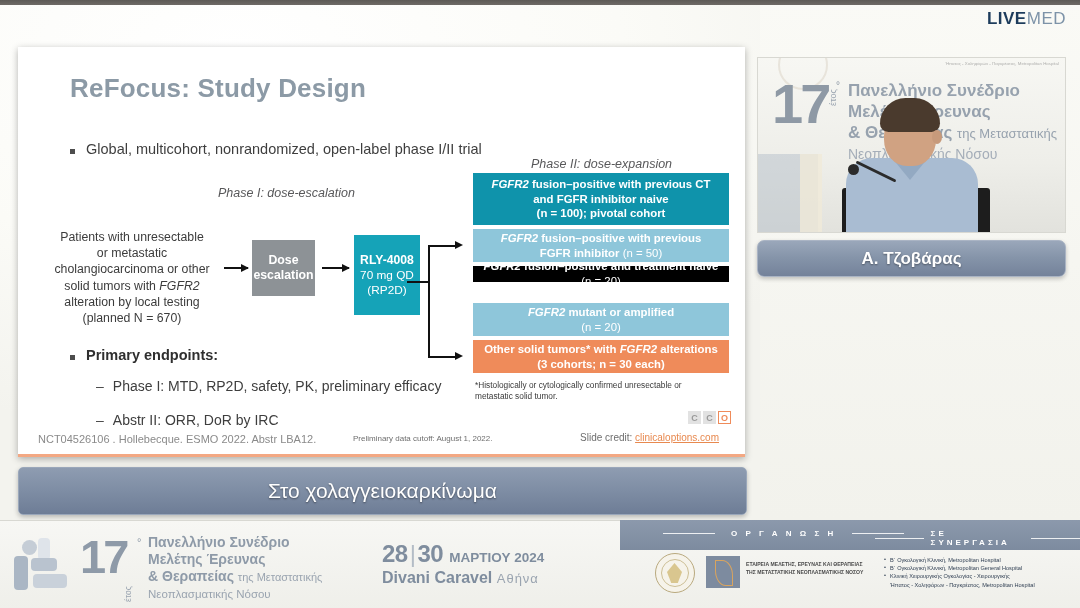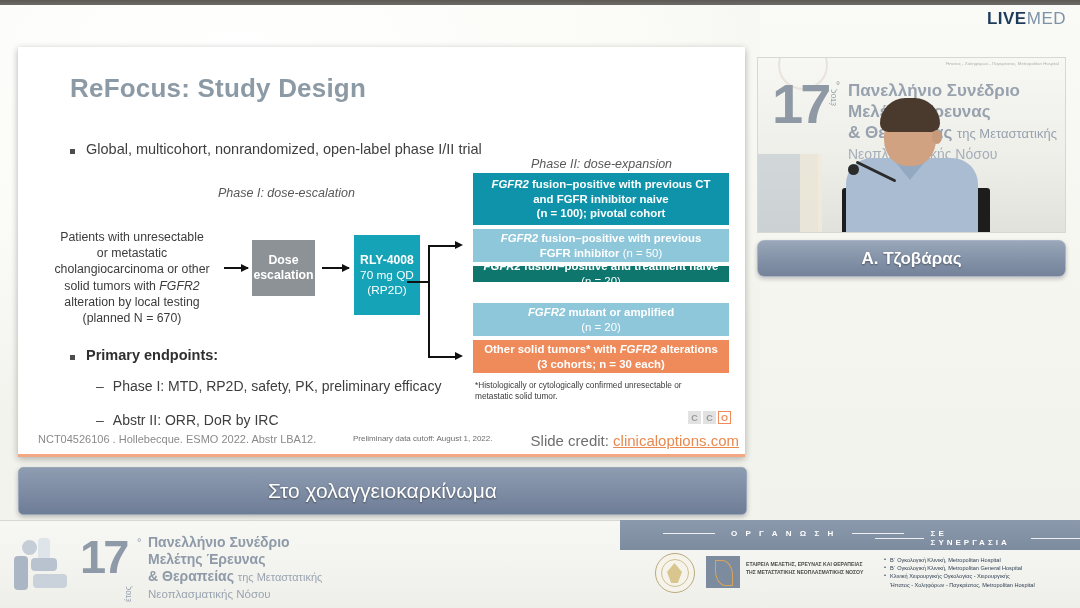--- a/index.html
+++ b/index.html
@@ -93,21 +93,21 @@
 
   
   .cohort{
     position:absolute;left:455px;color:#ffffff;text-align:center;
     display:flex;align-items:center;justify-content:center;
     font-size:11.4px;line-height:14.6px;width:256px;padding:0 6px;box-sizing:border-box;
   }
   .cohort i{font-style:italic;}
   .c1{top:126px;height:52px;background:#0f93ab;font-weight:bold;}
   .c2{top:182px;height:33px;background:#8ec6da;font-weight:bold;}
-  .c3{top:219px;height:16px;background:#0f766e;font-weight:bold;}
+  .c3{top:219px;height:16px;background:#000000;font-weight:bold;}
   .c4{top:256px;height:33px;background:#8ec6da;font-weight:bold;}
   .c5{top:293px;height:33px;background:#ef8b5a;font-weight:bold;}
   .c2 .n,.c3 .n,.c4 .n{font-weight:normal;}
 
   
   .conn{position:absolute;background:#111;}
   .conn-v{left:410px;top:198px;width:2px;height:113px;}
   .conn-in{left:389px;top:234px;width:23px;height:1.8px;}
   .conn-t1{left:410px;top:198px;width:27px;height:2px;}
   .conn-t2{left:410px;top:309px;width:27px;height:2px;}
@@ -116,21 +116,21 @@
 
   
   .footnote{
     position:absolute;left:457px;top:333px;width:245px;
     font-size:8.3px;line-height:11px;color:#3a3a3a;
   }
   
   .sfoot{position:absolute;font-size:11px;color:#8a8a8a;}
   .sf-left{left:20px;top:386px;}
   .sf-mid{left:335px;top:387px;font-size:8px;color:#6e6e6e;}
-  .sf-credit{right:6px;top:385px;font-size:15px;color:#6e6e6e;margin-left:28px;}
+  .sf-credit{right:26px;top:385px;font-size:10px;color:#6e6e6e;margin-left:28px;}
   .sf-credit a{color:#e8894f;text-decoration:underline;}
   .cco{position:absolute;right:14px;top:364px;display:flex;gap:2px;}
   .cco span{
     width:13px;height:13px;display:flex;align-items:center;justify-content:center;
     font-size:9px;font-weight:bold;
   }
   .cco .g{background:#e2e2e2;color:#9a9a9a;}
   .cco .o{background:#ffffff;border:1.6px solid #ef8b5a;color:#ef8b5a;box-sizing:border-box;}
   .slide-bottom-line{position:absolute;left:0;bottom:0;width:727px;height:3px;background:#ef8b5a;opacity:.75;}
 
@@ -435,20 +435,28 @@
   <div class="big17">17</div>
   <div class="big17deg">°</div>
   <div class="big17etos">έτος</div>
   <div class="conf-txt">
     <div class="c1l">Πανελλήνιο Συνέδριο</div>
     <div class="c2l">Μελέτης Έρευνας</div>
     <div class="c3l"><span>&amp; Θεραπείας </span><small>της Μεταστατικής</small></div>
     <div class="c4l">Νεοπλασματικής Νόσου</div>
   </div>
 
+  <div class="dates">
+    <div class="d-top">
+      <span>28</span><span class="sep">|</span><span>30</span> <span class="m">ΜΑΡΤΙΟΥ 2024</span>
+    </div>
+    <div class="d-bot">
+      <span>Divani Caravel</span> <span class="city">Αθήνα</span>
+    </div>
+  </div>
 
   <div class="seal">
       <span class="seal-in"></span>
     </div>
   <div class="org2"></div>
   <div class="org2-txt">
     <div>ΕΤΑΙΡΕΙΑ ΜΕΛΕΤΗΣ, ΕΡΕΥΝΑΣ ΚΑΙ ΘΕΡΑΠΕΙΑΣ</div>
     <div>ΤΗΣ ΜΕΤΑΣΤΑΤΙΚΗΣ ΝΕΟΠΛΑΣΜΑΤΙΚΗΣ ΝΟΣΟΥ</div>
   </div>
 

